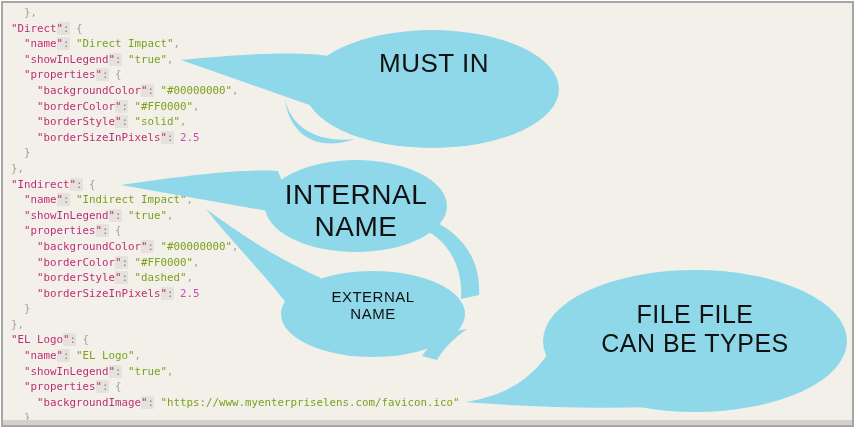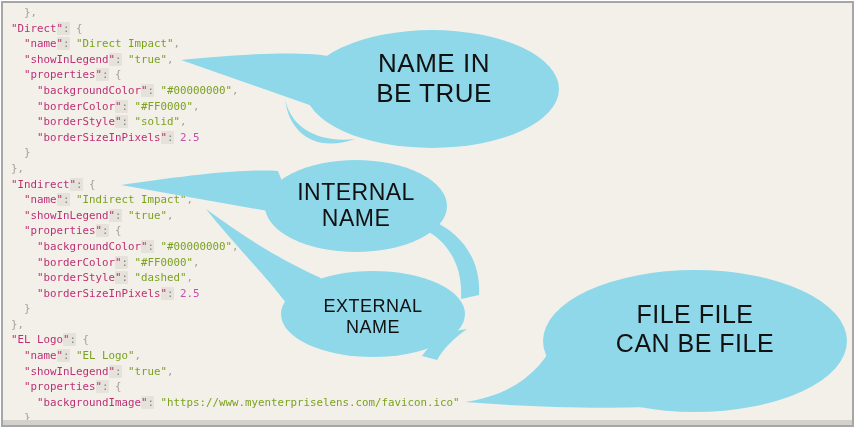--- a/index.html
+++ b/index.html
@@ -27,22 +27,22 @@
   .p{color:var(--punctuation,#a5a09b);}
   .pc{color:#8a8580;}
   .kc{background:#e5e1db;border-radius:1px;}
   svg.callouts{position:absolute;left:0;top:0;pointer-events:none;}
   svg.callouts .bubble{fill:var(--bubble,#8ed8ea);}
   .callout-text{
     position:absolute;text-align:center;color:#111;
     letter-spacing:0.5px;line-height:1.15;
   }
   .ct-1{left:303px;top:46px;width:256px;font-size:26px;}
-  .ct-2{left:262px;top:176px;width:182px;font-size:23px;}
-  .ct-3{left:278px;top:285px;width:184px;font-size:18px;margin-top:8px;}
+  .ct-2{left:262px;top:176px;width:182px;font-size:28px;}
+  .ct-3{left:278px;top:285px;width:184px;font-size:15px;}
   .ct-4{left:546px;top:297px;width:292px;font-size:25px;}
   .scrollbar{
     position:absolute;left:0;bottom:0;width:100%;height:5px;
     background:#d4d1cc;
   }
 </style>
 </head>
 <body>
 
 <div class="frame">
@@ -61,33 +61,32 @@
     <path class="bubble" d="M203,206 C250,240 280,258 318,275 L284,301 C260,270 230,240 203,206 Z"></path>
     <path class="bubble" d="M426,216 C460,230 478,258 476,292 L458,296 C460,264 446,238 420,226 Z"></path>
     <ellipse class="bubble" cx="370" cy="311" rx="92" ry="43"></ellipse>
 
     <path class="bubble" d="M462,399 C510,392 540,368 556,330 L648,404 C580,406 510,403 462,399 Z"></path>
     <path class="bubble" d="M419,353 C430,337 446,328 464,326 C450,336 440,346 434,357 Z"></path>
     <ellipse class="bubble" cx="692" cy="338" rx="152" ry="71"></ellipse>
   </svg>
 
   <div class="callout-text ct-1">
-    <div>NAME IN</div>
-    <div>BE TRUE</div>
+    <div>MUST IN</div>
   </div>
 
   <div class="callout-text ct-2">
     <div>INTERNAL</div>
     <div>NAME</div>
   </div>
 
   <div class="callout-text ct-3">
     <div>EXTERNAL</div>
     <div>NAME</div>
   </div>
 
   <div class="callout-text ct-4">
     <div>FILE FILE</div>
-    <div>CAN BE FILE</div>
+    <div>CAN BE TYPES</div>
   </div>
 
   <div class="scrollbar"></div>
 </div>
 
 </body></html>

